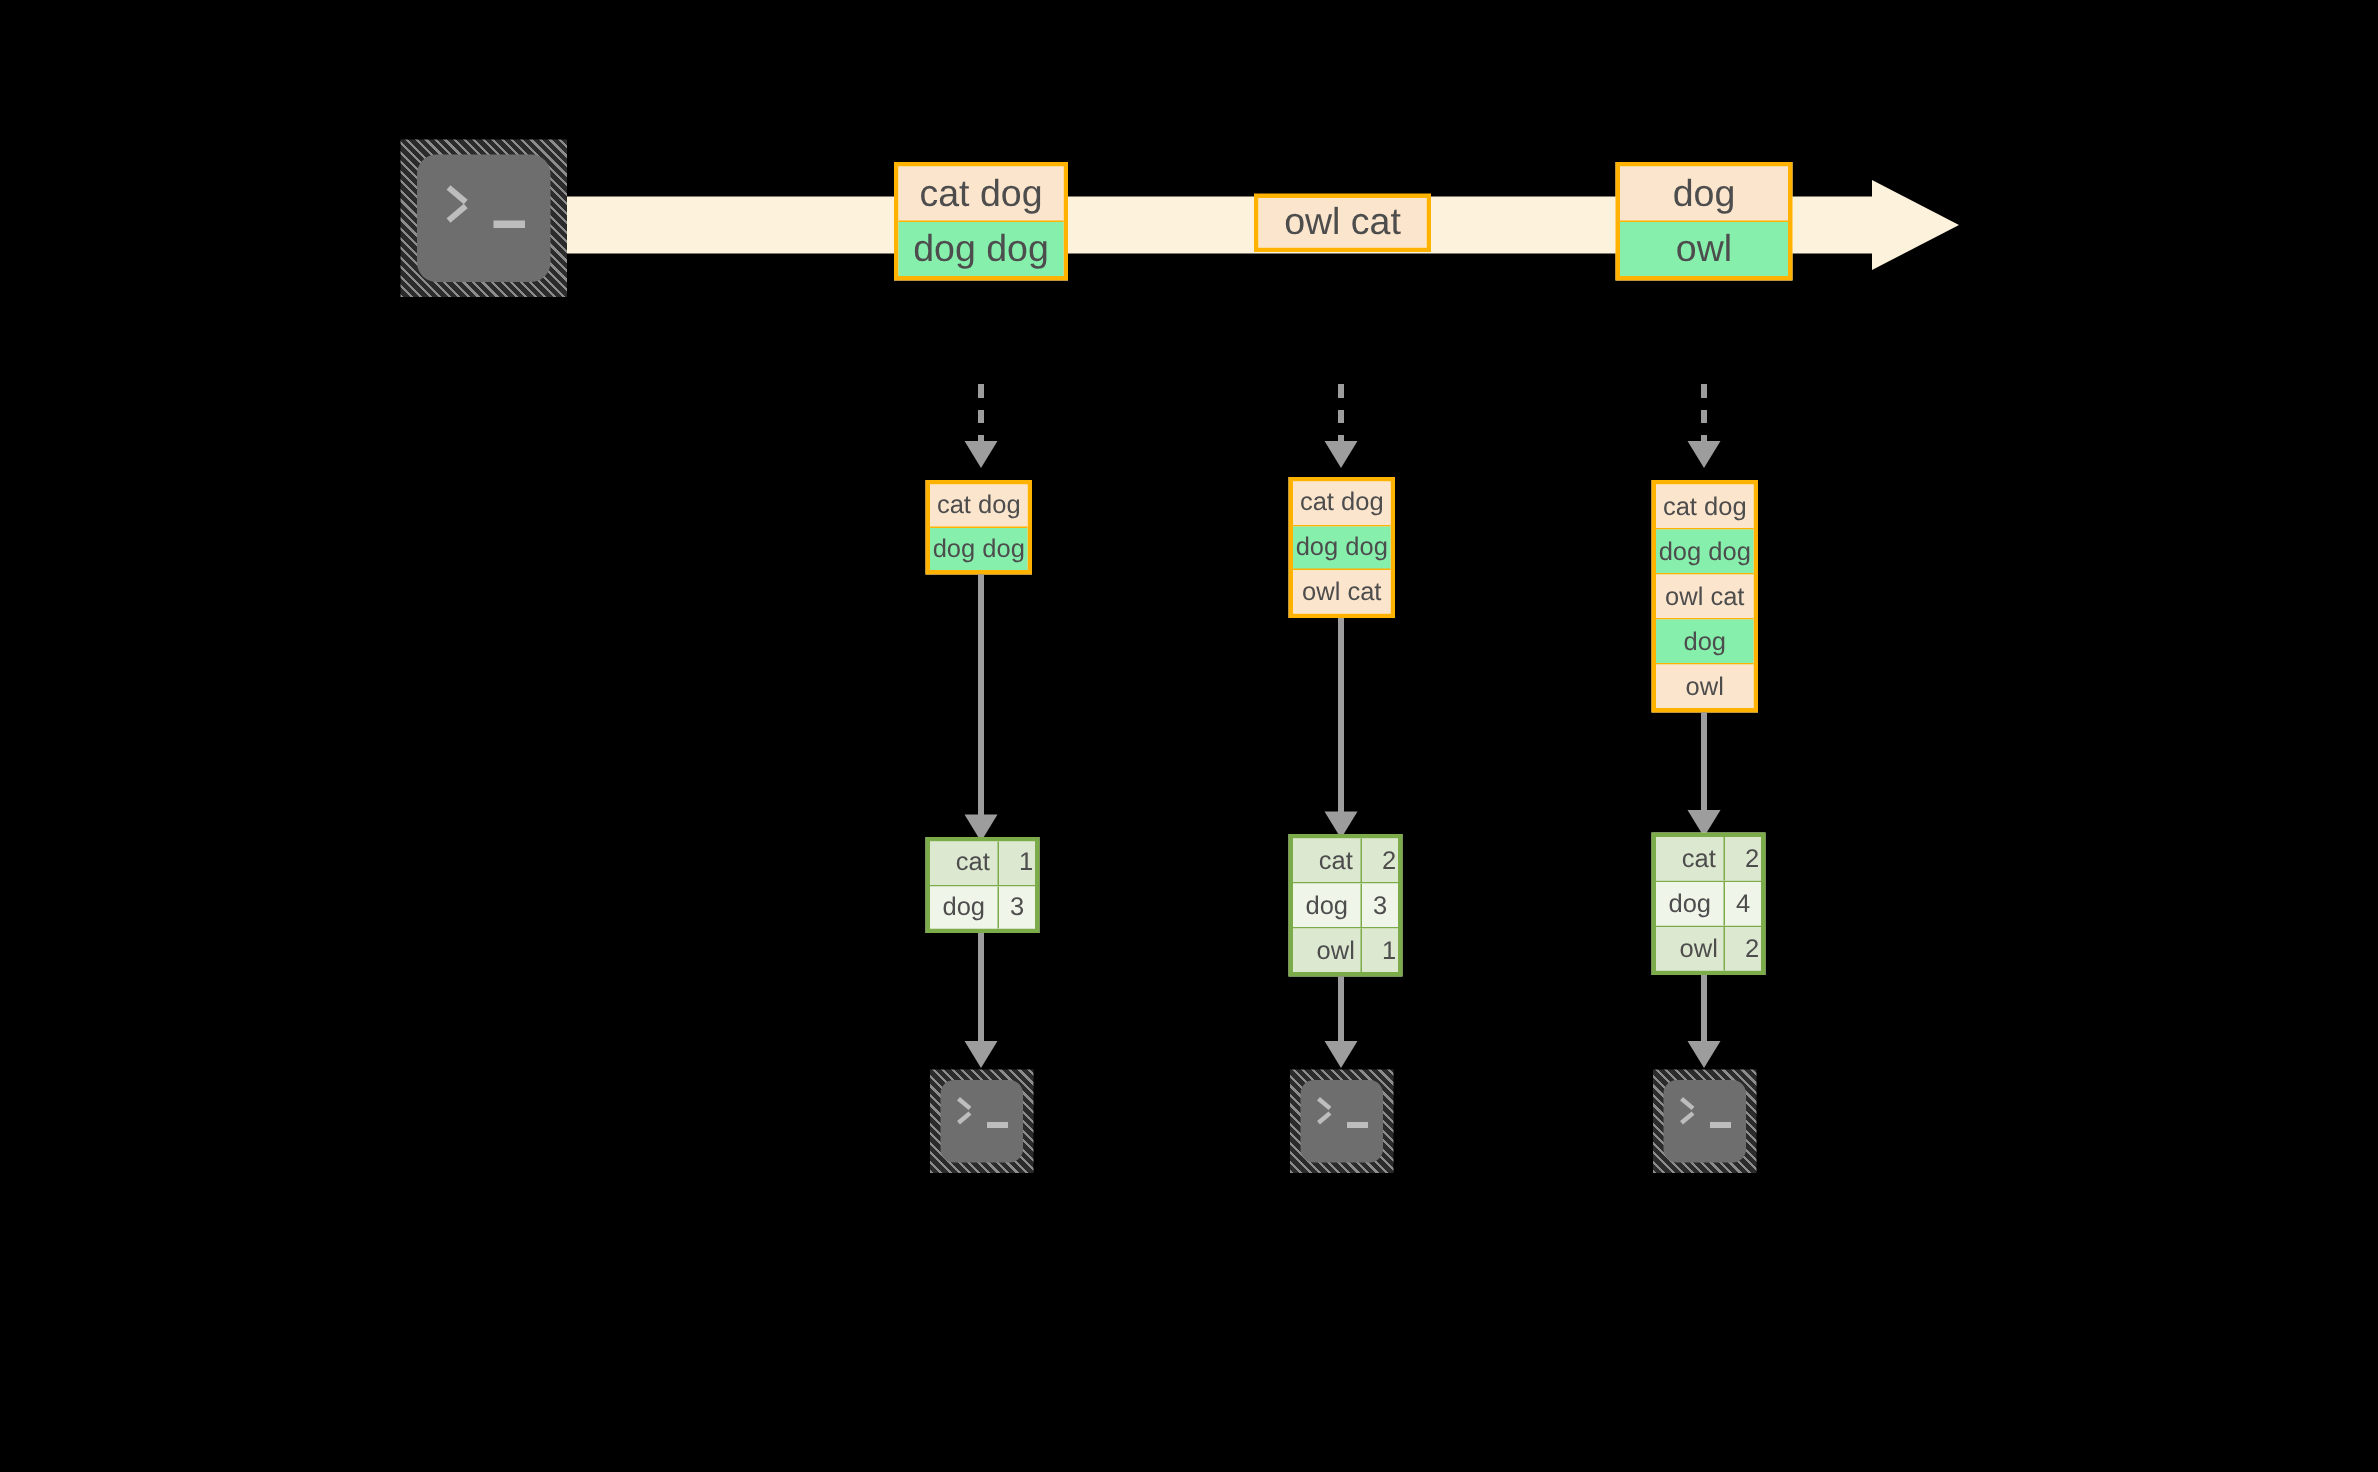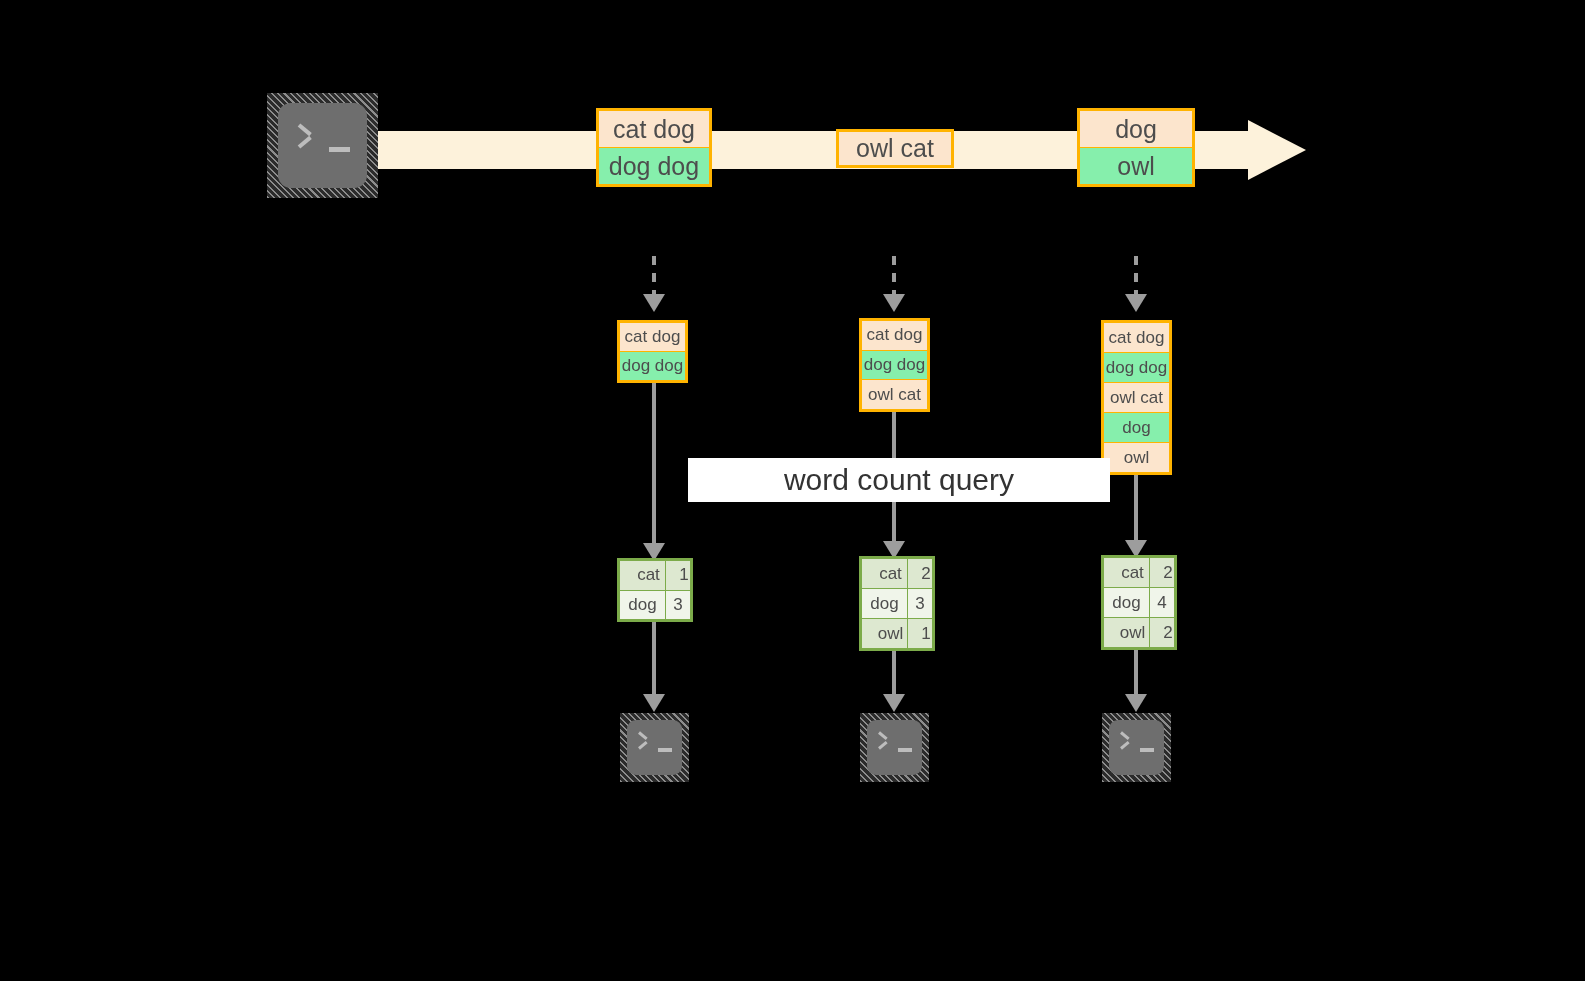--- a/index.html
+++ b/index.html
@@ -305,15 +305,14 @@
   <div class="terminal" style="left:1102px; top:713px; width:69px; height:69px;">
     <div class="hatch"></div>
     <div class="body" style="left:7px; top:7px; right:7px; bottom:7px; border-radius:9px;"></div>
     <div class="chev" style="left:19px; top:17px; width:15px; height:21px;">
       <i style="left:0; top:1px; width:10px; height:3px; transform:rotate(40deg); transform-origin:left center;"></i>
       <i style="left:0; top:17px; width:10px; height:3px; transform:rotate(-40deg); transform-origin:left center;"></i>
     </div>
     <div class="usc" style="left:38px; top:35px; width:14px; height:4px;"></div>
   </div>
 
-  <div class="query-label" style="left:688px; top:458px; width:422px; height:44px;">word count query</div>
 
 </div>
 
 </body></html>

